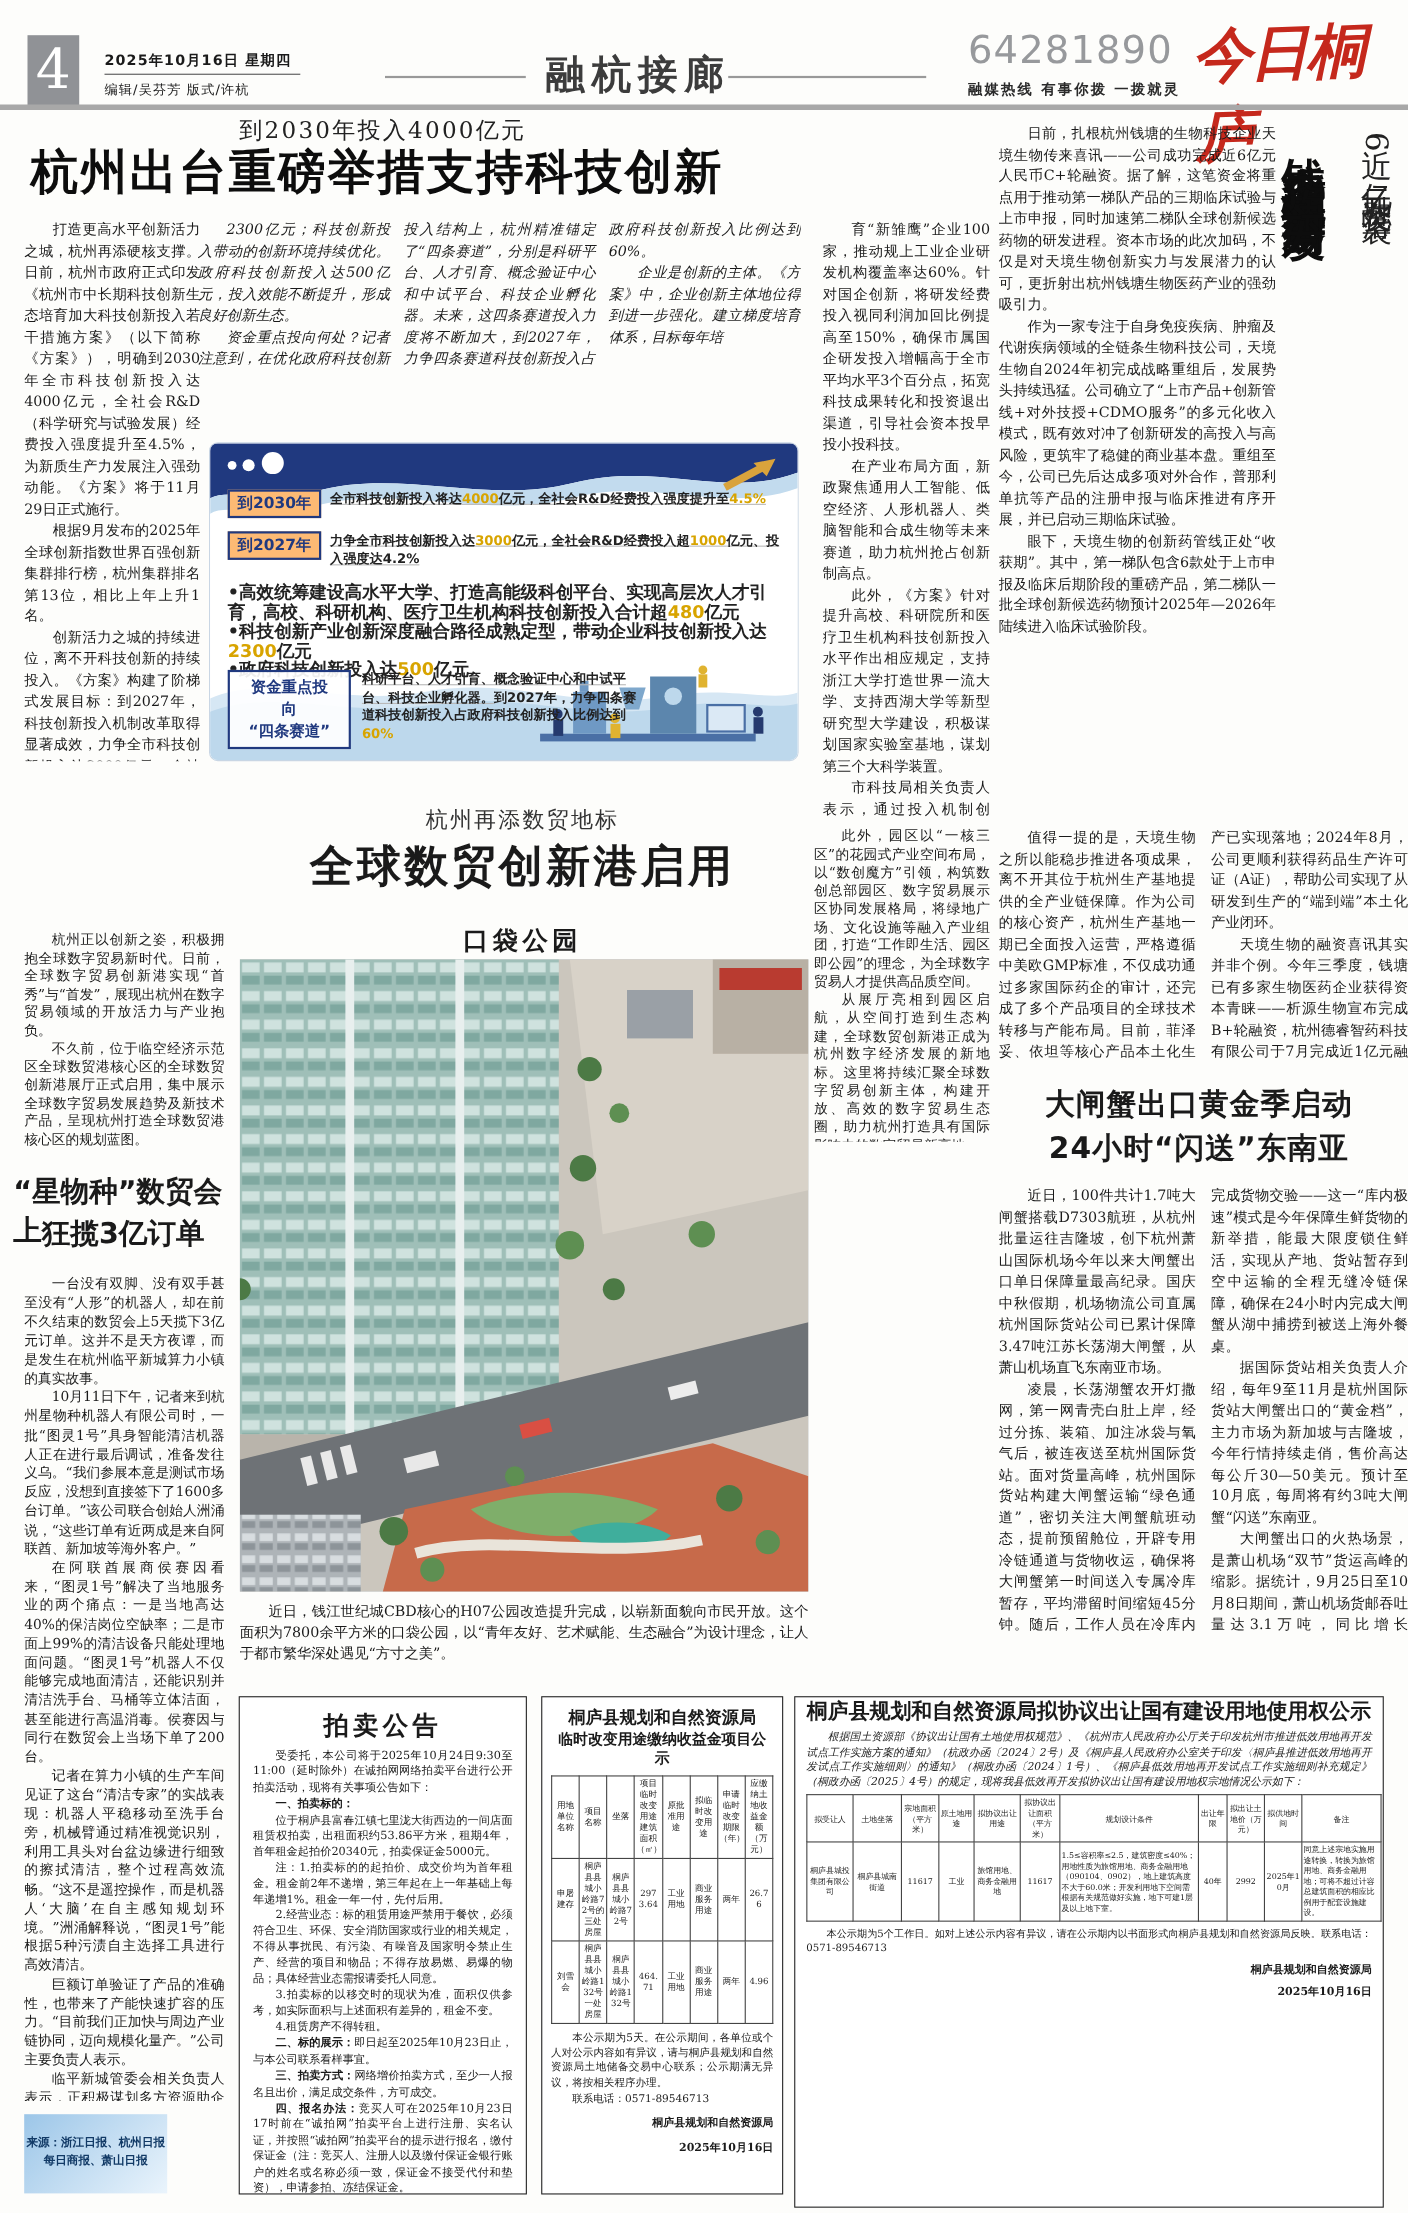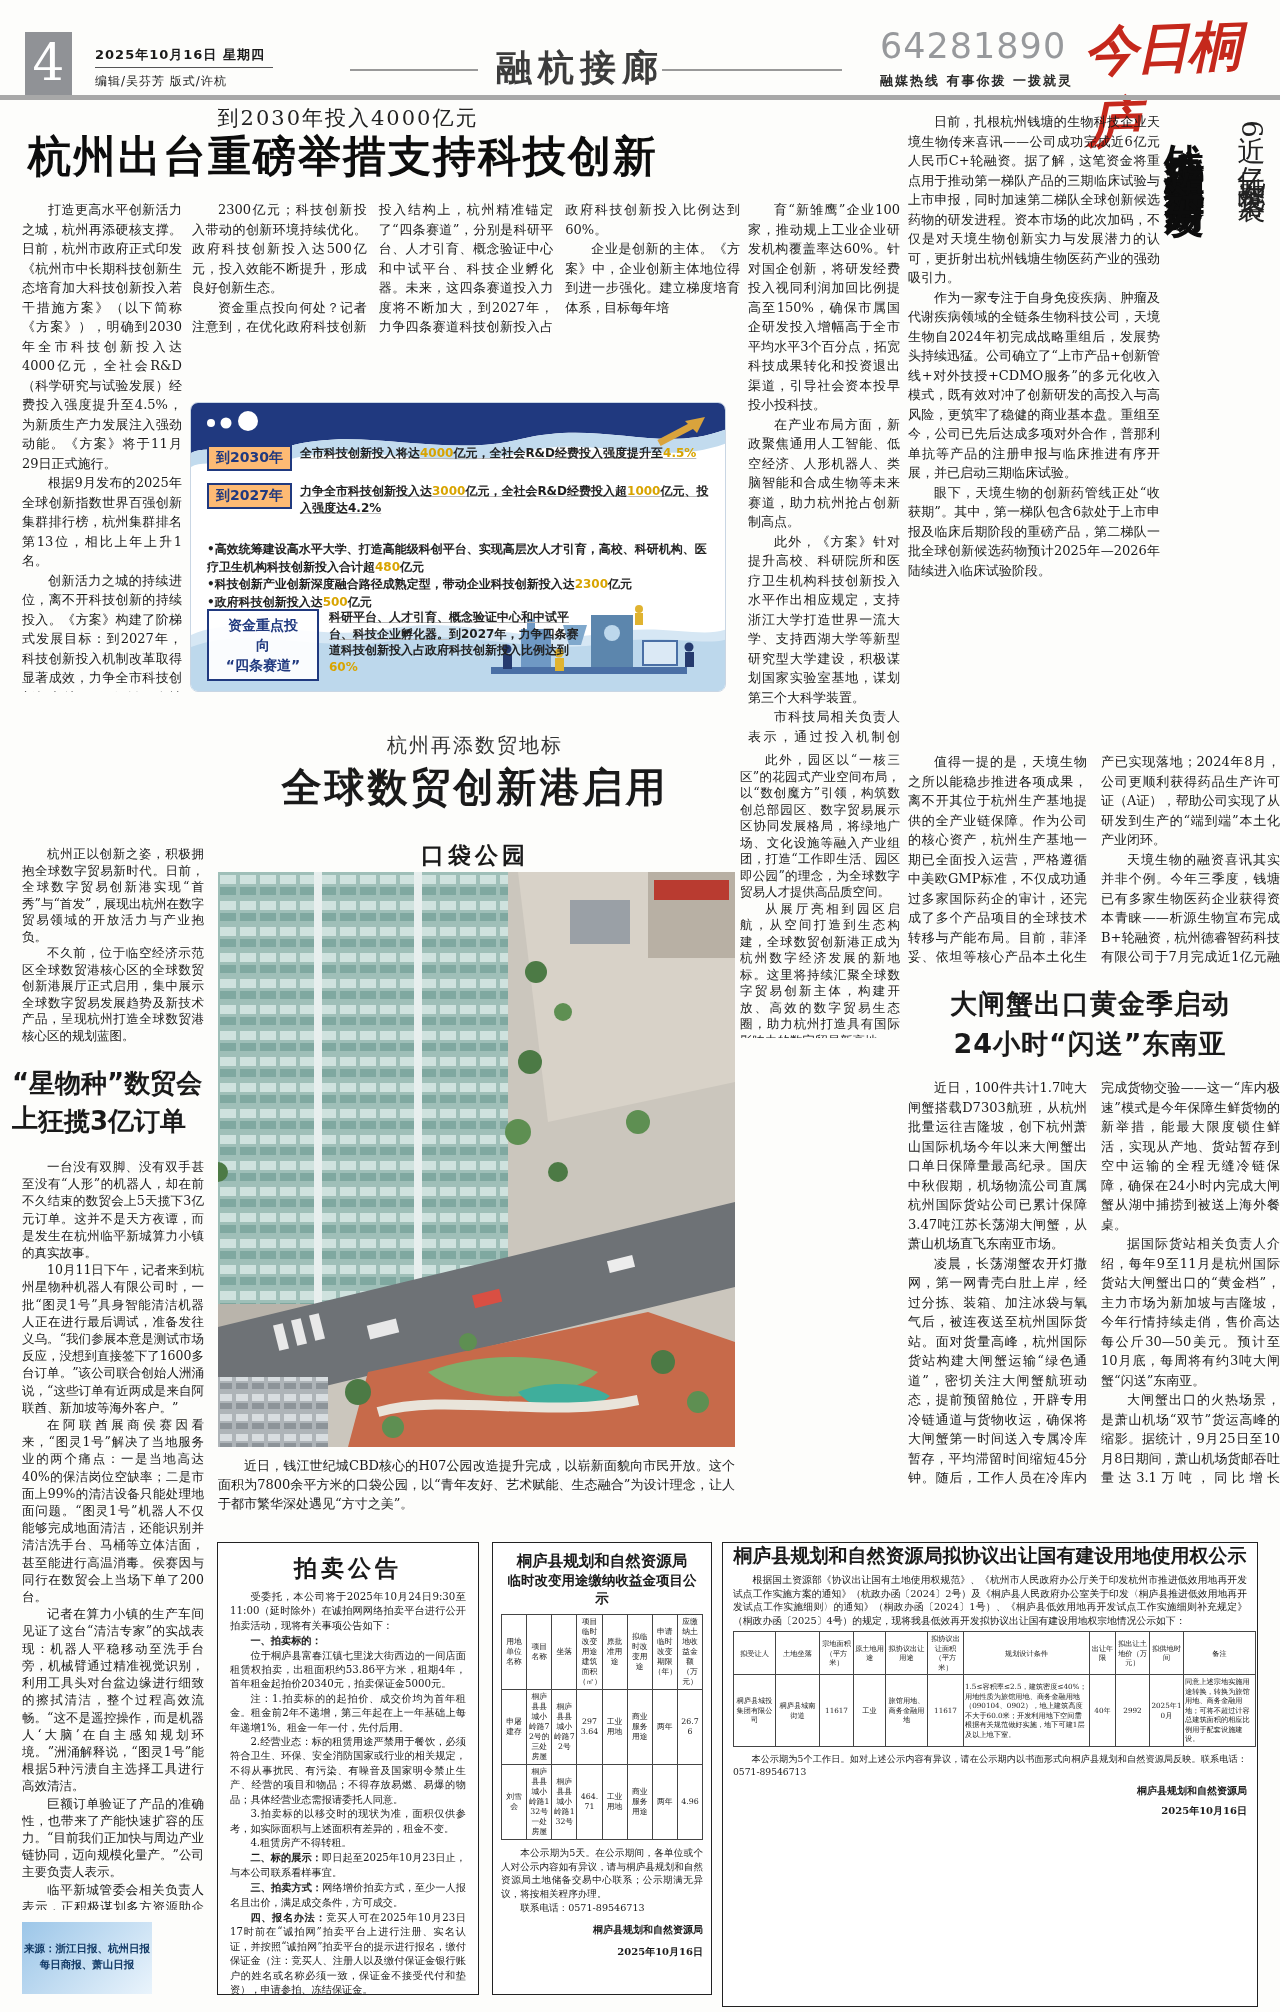--- a/index.html
+++ b/index.html
@@ -24,33 +24,33 @@
   #rule-r{left:662px; top:69px; width:180px; height:2px; background:#999;}
   #hotline{left:880px; top:26px; width:170px; font-size:35px; color:var(--phonegray); letter-spacing:1px;}
   #tagline{left:880px; top:72px; font-size:13px; font-weight:bold; letter-spacing:2px; color:#2a2a2a;}
   #masthead{left:1085px; top:12px; width:195px; font-size:54px; font-weight:bold; font-style:italic;
             color:var(--accent-red); transform:rotate(-2deg); letter-spacing:-2px;}
   #top-divider{left:0; top:95px; width:1280px; height:5px; background:var(--grayline);}
   
   #main-kicker{left:28px; top:104px; width:640px; text-align:center; font-size:21px; color:#222; letter-spacing:2px;}
   #main-headline{left:28px; top:128px; width:900px; font-size:43px; font-weight:900; letter-spacing:2px; color:#0d0d0d;}
   #main-col1{left:22px; top:200px; width:160px; height:492px;}
-  #main-center{left:192px; top:200px; width:548px; height:198px; column-count:3; column-gap:12px;}
+  #main-center{left:180px; top:200px; width:548px; height:198px; column-count:3; column-gap:12px;font-style:italic;}
   #main-col5{left:748px; top:200px; width:152px; height:546px;}
   
   #ig{left:190px; top:402px; width:536px; height:290px; background:#fff; border:1px solid #c9d6e4;
       border-radius:8px; overflow:hidden;}
   #ig svg{position:absolute; left:0; top:0;}
   .ig-row{position:absolute; display:flex; align-items:flex-start; gap:8px; left:16px; width:505px;}
   .ig-tag{flex:0 0 auto; background:#fdba74; border:2px solid var(--navy); color:var(--navy);
           font-weight:bold; font-size:14px; padding:2px 7px;}
   .ig-text{font-size:12px; font-weight:bold; color:#222; line-height:17px; text-decoration:underline;
            text-decoration-color:#b9b9b9;}
   .hl{color:var(--hl); font-style:normal;}
-  #ig-bullets{position:absolute; left:16px; top:138px; width:500px; font-size:12px; font-weight:bold;
+  #ig-bullets{position:absolute; left:16px; top:127px; width:500px; font-size:16px; font-weight:bold;
               line-height:17.5px; color:#222;}
   #ig-fund{position:absolute; left:16px; top:206px; width:380px; display:flex; gap:10px;}
   #ig-fundbox{flex:0 0 auto; width:112px; background:rgba(255,255,255,.92); border:2px solid var(--navy);
               color:var(--navy); font-weight:bold; font-size:14px; text-align:center; padding:4px 16px; line-height:20px;}
   #ig-fundtext{font-size:12px; font-weight:bold; line-height:16.5px; color:#222;}
   .u{text-decoration:underline; text-decoration-color:#b9b9b9;}
   
   #qt-body1{left:908px; top:112px; width:252px; height:636px;}
   #qt-vhead{left:1158px; top:112px; height:645px; writing-mode:vertical-rl; font-size:40px; font-weight:900;
             letter-spacing:4px; color:#0d0d0d;}
@@ -84,21 +84,21 @@
   #nmid .t1{font-size:15.5px; font-weight:900; text-align:center;}
   #nmid .t2{font-size:13.5px; font-weight:900; text-align:center; margin-bottom:6px;}
   #nmid table{width:100%; border-collapse:collapse; table-layout:fixed;}
   #nmid th,#nmid td{border:1px solid #444; font-size:7.8px; line-height:10px; padding:2px 1px; text-align:center;
                     font-weight:normal; word-break:break-all;}
   #nmid .note{font-size:9.6px; line-height:13.5px; text-align:justify; text-indent:2em; margin-top:6px;}
   #nmid .phone{font-size:9.6px; text-indent:2em; margin-top:2px;}
   #nmid .sig{font-size:10px; font-weight:bold; text-align:right; margin-top:8px;}
   #nright{left:722px; top:1542px; width:536px; height:465px; padding:0 10px;}
   #nright .t{font-size:19px; font-weight:900; text-align:center; margin-bottom:4px;}
-  #nright .intro{font-size:9.8px; line-height:13.6px; text-align:justify; text-indent:2em; margin-bottom:4px;}
+  #nright .intro{font-size:9.8px; line-height:13.6px; text-align:justify; text-indent:2em; margin-bottom:4px;font-style:italic;}
   #nright table{width:100%; border-collapse:collapse; table-layout:fixed;}
   #nright th,#nright td{border:1px solid #444; font-size:7.2px; line-height:9.5px; padding:2px 1px; text-align:center;
                         font-weight:normal; word-break:break-all;}
   #nright td.long{text-align:left;}
   #nright .note{font-size:9.2px; line-height:13px; text-align:justify; text-indent:2em; margin-top:5px;}
   #nright .sig{font-size:10px; font-weight:bold; text-align:right; margin-top:6px;}
 </style>
 </head>
 <body>
 

